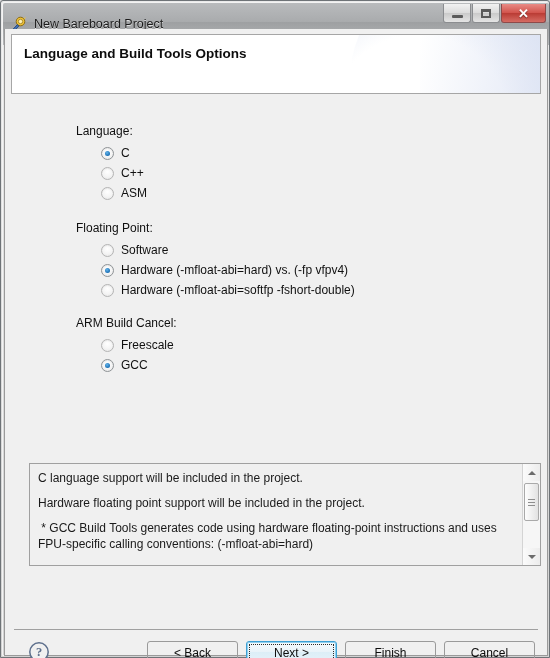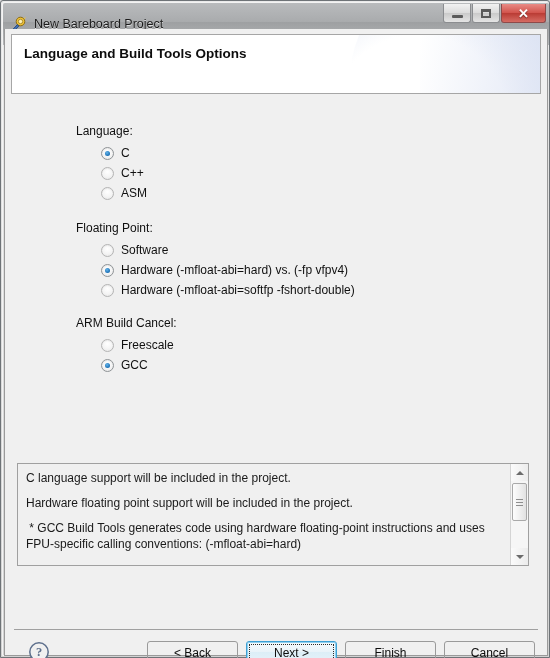--- a/index.html
+++ b/index.html
@@ -205,21 +205,21 @@
     color: #101010;
     white-space: nowrap;
   }
 
   .gap-lg { height: 18px; }
   .gap-md { height: 16px; }
 
   
   .desc-box {
     position: absolute;
-    left: 12px;
+    left: 24px;
     top: 434px;
     width: 512px;
     height: 103px;
     background: #f0f0f0;
     border: 1px solid #a0a0a0;
     box-sizing: border-box;
     display: flex;
   }
   .desc-text {
     flex: 1 1 auto;

